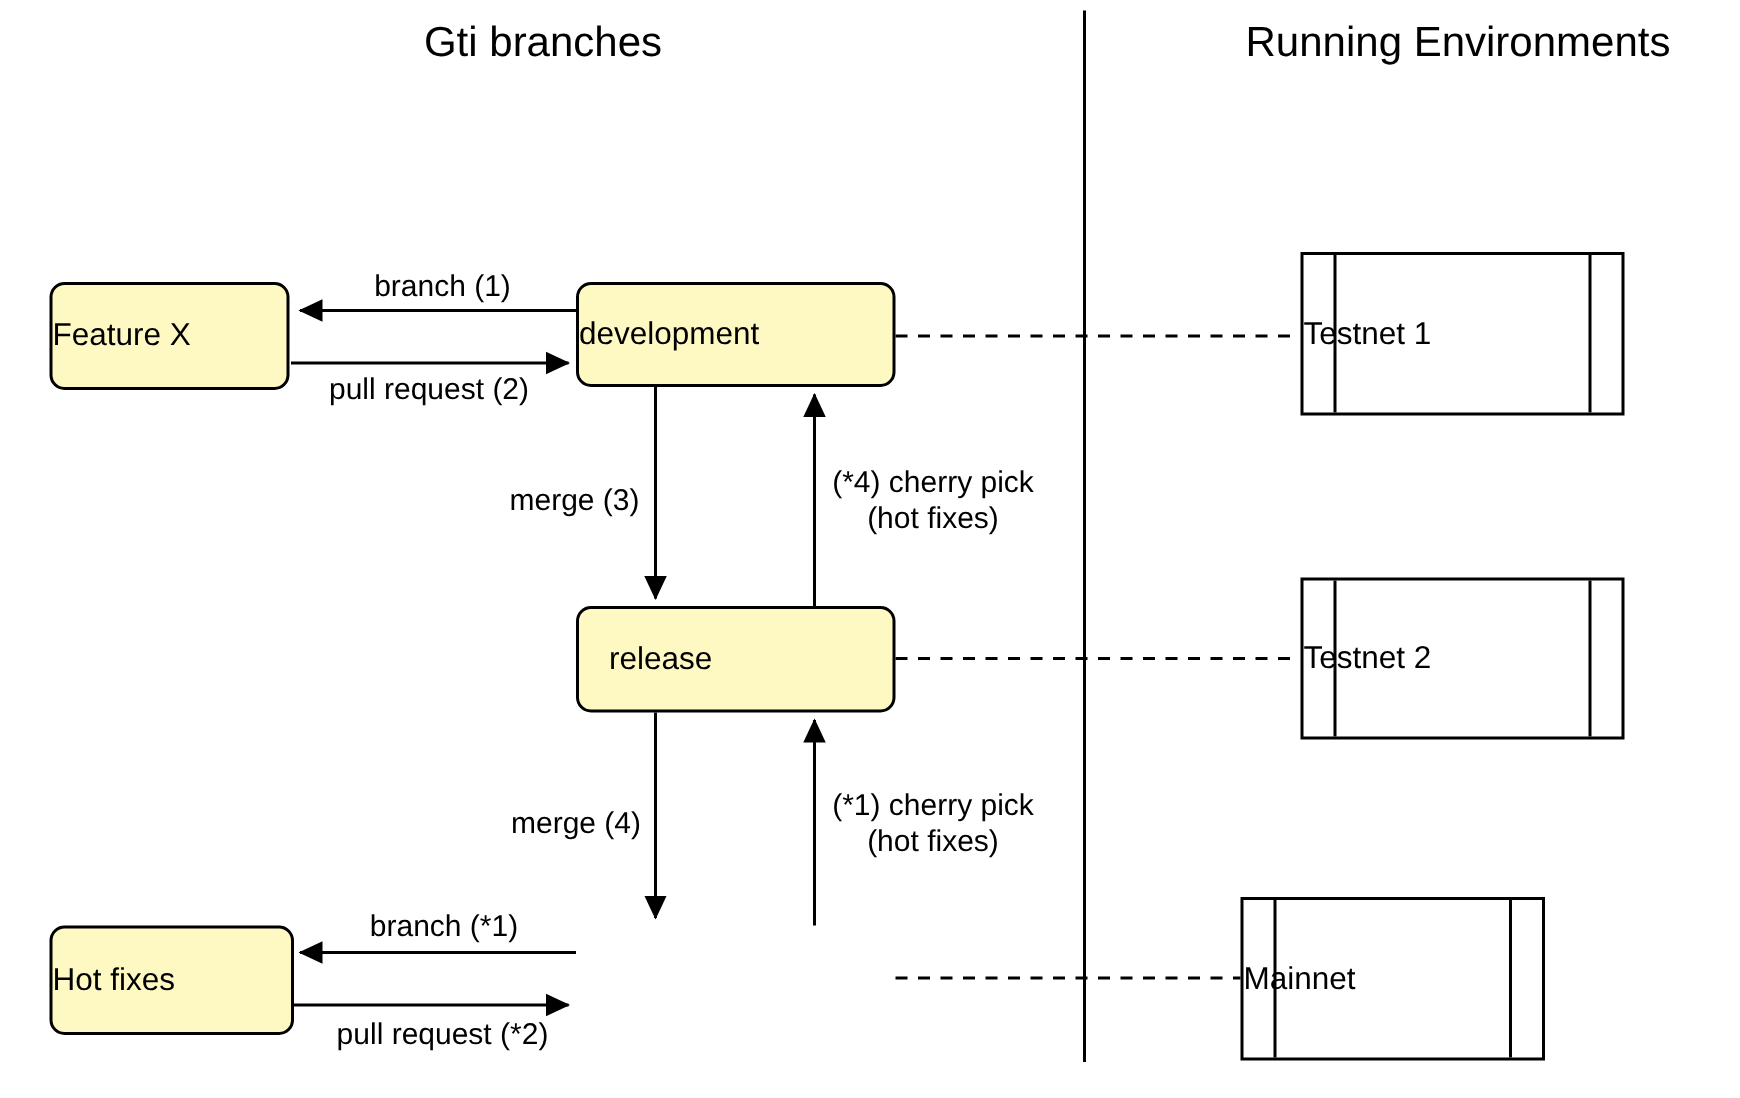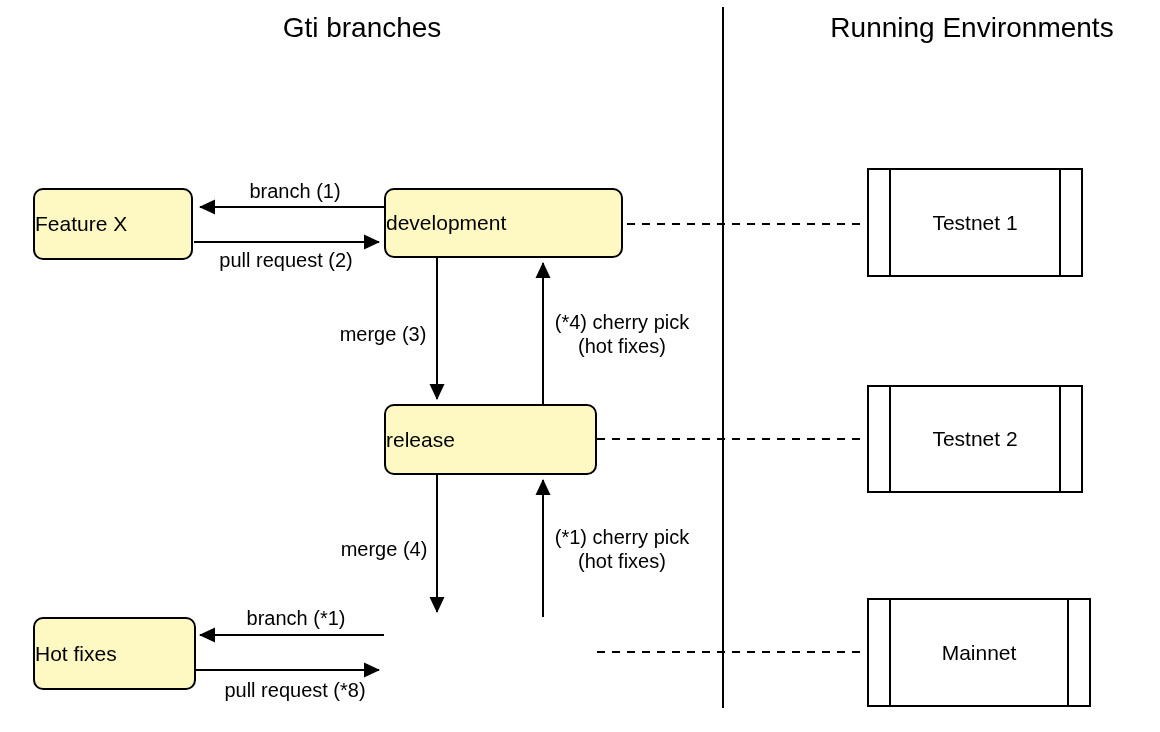--- a/index.html
+++ b/index.html
@@ -20,21 +20,21 @@
 
   .node {
     position:absolute; box-sizing:border-box;
     border:2px solid #000; border-radius:10px; background:#fef9c3;
     display:flex; align-items:center; 
     font-size:21px;
   }
   .env {
     position:absolute; box-sizing:border-box;
     border:2px solid #000; background:#fff;
-    display:flex; align-items:center; justify-content:center;
+    display:flex; align-items:center; justify-content:flex-start;
     font-size:21px;
   }
   .env .bar { position:absolute; top:0; bottom:0; width:0; border-left:2px solid #000; }
   .env .bar-left  { left:20px; }
   .env .bar-right { right:20px; }
 
   .elabel {
     position:absolute; transform:translateX(-50%);
     font-size:20px; line-height:24px;
     white-space:nowrap; text-align:center;
@@ -68,54 +68,54 @@
     <line class="dashed" x1="597" y1="439" x2="866" y2="439"></line>
     <line class="dashed" x1="597" y1="652" x2="866" y2="652"></line>
   </svg>
 
   <div class="title" style="left:362px; top:8px;">Gti branches</div>
   <div class="title" style="left:972px; top:8px;">Running Environments</div>
 
   <div class="node" style="left:33px; top:188px; width:160px; height:72px;">
     <span>Feature X</span>
   </div>
-  <div class="node" style="left:384px; top:188px; width:239px; height:70px;">
+  <div class="node" style="left:384px; top:188px; width:213px; height:70px;">
     <span>development</span>
   </div>
-  <div class="node" style="left:384px; top:404px; width:213px; height:71px;">
+  <div class="node" style="left:384px; top:404px; width:213px; height:71px;padding-left:20px;">
     <span>release</span>
   </div>
   <div class="node" style="left:33px; top:617px; width:163px; height:73px;">
     <span>Hot fixes</span>
   </div>
 
   <div class="env" style="left:867px; top:168px; width:216px; height:109px;">
     <span class="bar bar-left"></span>
     <span>Testnet 1</span>
     <span class="bar bar-right"></span>
   </div>
   <div class="env" style="left:867px; top:385px; width:216px; height:108px;">
     <span class="bar bar-left"></span>
     <span>Testnet 2</span>
     <span class="bar bar-right"></span>
   </div>
-  <div class="env" style="left:867px; top:598px; width:224px; height:109px;">
+  <div class="env" style="left:827px; top:598px; width:203px; height:109px;">
     <span class="bar bar-left"></span>
     <span>Mainnet</span>
     <span class="bar bar-right"></span>
   </div>
 
   <div class="elabel" style="left:295px; top:179px;">branch (1)</div>
   <div class="elabel" style="left:286px; top:248px;">pull request (2)</div>
   <div class="elabel" style="left:383px; top:322px;">merge (3)</div>
   <div class="elabel" style="left:622px; top:310px;">
     <span>(*4) cherry pick</span>
     <span>(hot fixes)</span>
   </div>
   <div class="elabel" style="left:384px; top:537px;">merge (4)</div>
   <div class="elabel" style="left:622px; top:525px;">
     <span>(*1) cherry pick</span>
     <span>(hot fixes)</span>
   </div>
   <div class="elabel" style="left:296px; top:606px;">branch (*1)</div>
-  <div class="elabel" style="left:295px; top:678px;">pull request (*8)</div>
+  <div class="elabel" style="left:295px; top:678px;">pull request (*2)</div>
 
 </div>
 
 </body></html>

